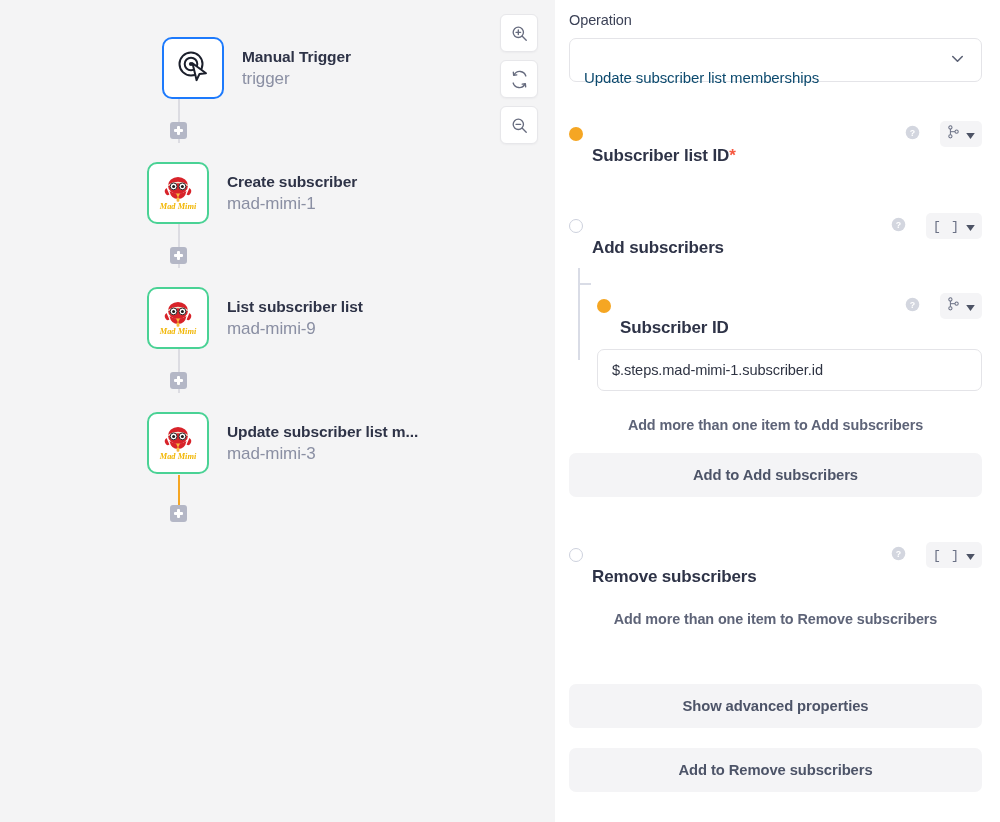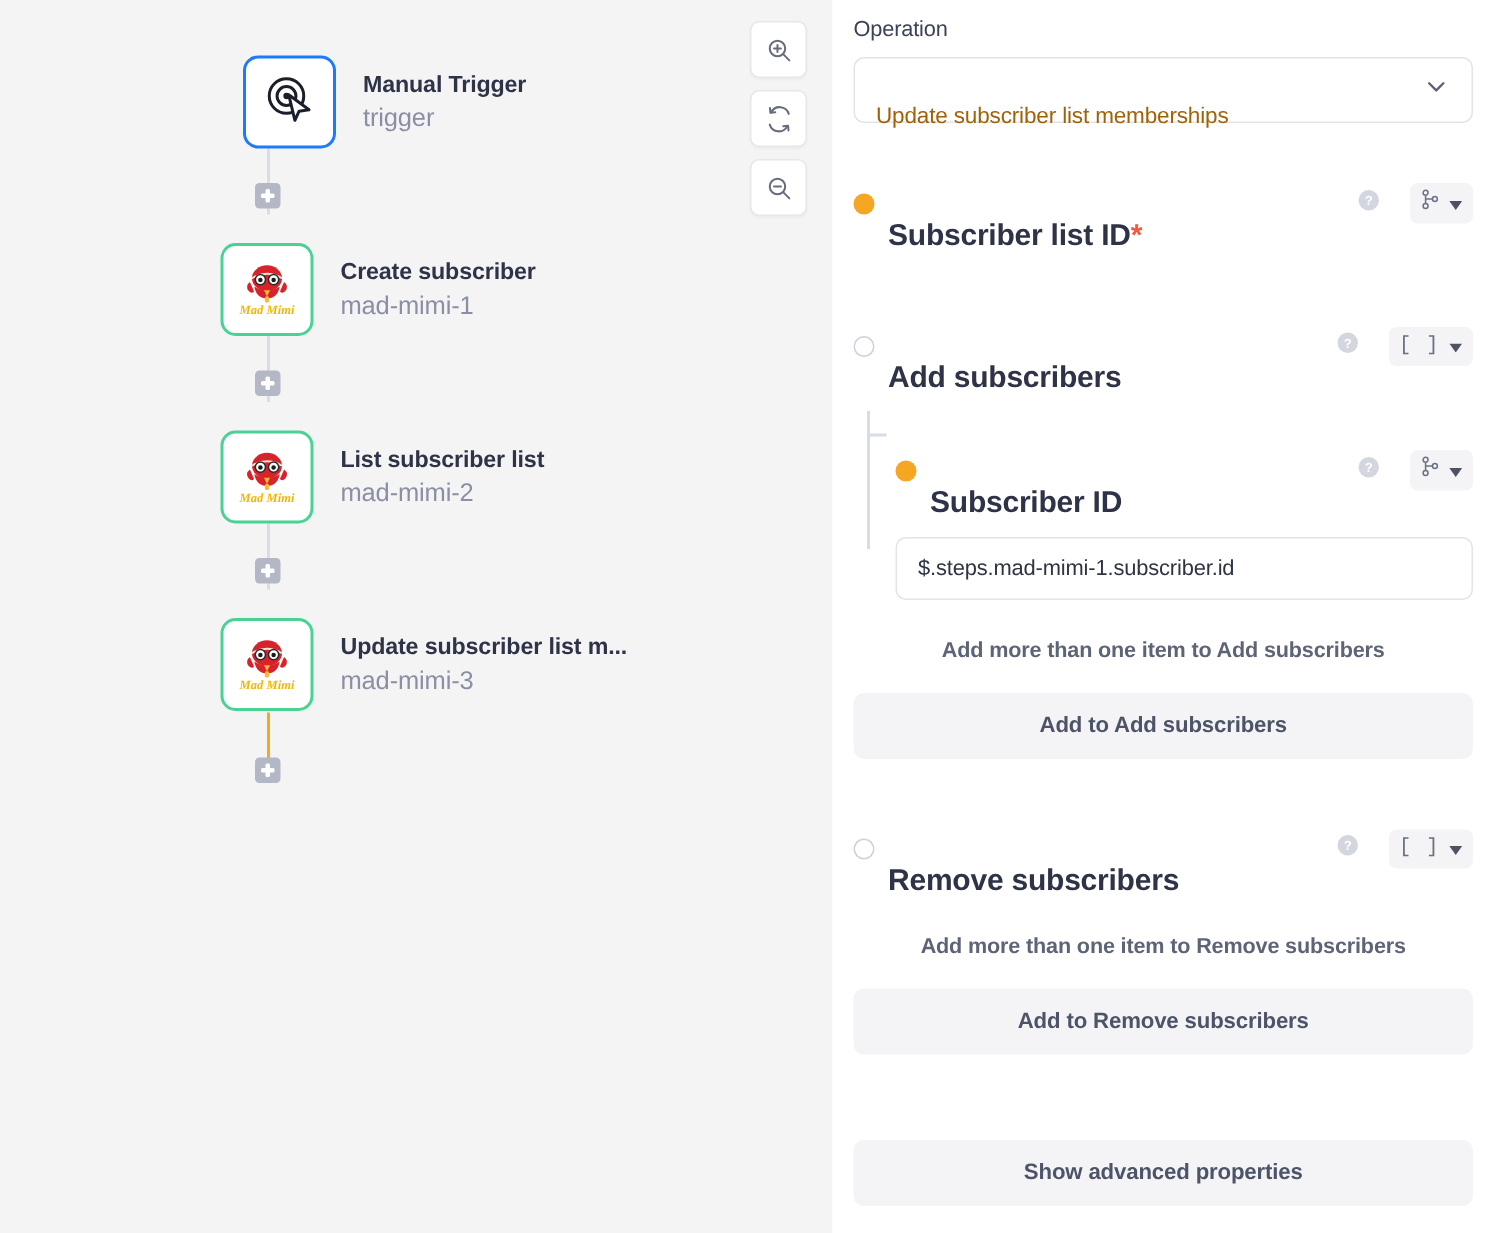--- a/index.html
+++ b/index.html
@@ -106,21 +106,21 @@
     border: 1px solid #e4e4e8;
     border-radius: 7px;
     display: flex; align-items: center;
     padding: 0 14px;
     box-sizing: border-box;
     cursor: pointer;
     background: #fff;
   }
   .select-value {
     flex: 1 1 auto;
-    font-size: 15px; color: #a16207; letter-spacing: -0.1px; margin-top: 34px;
+    font-size: 15px; color: #0c4a6e; letter-spacing: -0.1px; margin-top: 34px;
   }
   .caret-lg { flex: 0 0 auto; }
 
   .section-divider {
     display: flex; align-items: center; gap: 10px;
     margin-top: 42px;
   }
   .section-divider .stub { width: 6px; height: 1px; background: #e6e9ef; }
   .section-divider .label {
     font-size: 12.5px; font-weight: 600; color: #b9c0ce;
@@ -135,21 +135,21 @@
     margin-top: 20px; gap: 9px;
   }
   .dot {
     width: 14px; height: 14px; border-radius: 50%;
     flex: 0 0 14px; box-sizing: border-box;
   }
   .dot.filled { background: #f5a623; }
   .dot.hollow { background: #fff; border: 1.6px solid #cdd1dd; }
 
   .prop-name {
-    font-size: 20px; font-weight: 700; color: #2e3347;
+    font-size: 17px; font-weight: 700; color: #2e3347;
     letter-spacing: -0.15px;
     margin-top: 44px;
   }
   .req { color: #f6573f; font-weight: 700; }
   .spacer { flex: 1 1 auto; }
 
   .help-icon { flex: 0 0 auto; cursor: pointer; }
 
   .type-toggle {
     display: flex; align-items: center; gap: 6px;
@@ -321,21 +321,21 @@
               <path d="M18 21.5 h4 l-2 4.2Z" fill="#f6b93b"></path>
               <rect x="18.6" y="25.5" width="2.8" height="4.2" rx="1" fill="#f6b93b"></rect>
               <path d="M8.6 16 q-3.4 2.6 -0.8 6 q1.8 2.2 3.6 0.4" fill="#d8232a"></path>
               <path d="M31.4 16 q3.4 2.6 0.8 6 q-1.8 2.2 -3.6 0.4" fill="#d8232a"></path>
               <text x="20" y="37.4" text-anchor="middle" font-family="Liberation Serif, serif" font-size="8.4" font-style="italic" font-weight="bold" fill="#f2b705">Mad Mimi</text>
             </svg>
           </span>
         </div>
         <div class="node-text">
           <div class="node-title">List subscriber list</div>
-          <div class="node-sub">mad-mimi-2</div>
+          <div class="node-sub">mad-mimi-9</div>
         </div>
       </div>
 
       <div class="node-row" style="left:147px; top:412px;">
         <div class="node-box action">
           <span>
             <svg class="mimi" viewBox="0 0 40 42">
               <ellipse cx="20" cy="13.5" rx="10" ry="8.6" fill="#d8232a"></ellipse>
               <path d="M10 13.5 q10 -6 20 0" stroke="#f2e7d5" stroke-width="1.3" fill="none"></path>
               <circle cx="15.6" cy="14.4" r="3.4" fill="#ffffff" stroke="#2b2b2b" stroke-width="1"></circle>
@@ -475,18 +475,18 @@
         <span class="brackets">[ ]</span>
         <span>
           <svg width="9" height="6" viewBox="0 0 10 7">
               <polygon points="0,0 10,0 5,7" fill="#4d5365"></polygon>
             </svg>
         </span>
       </span>
     </div>
 
     <div class="hint" style="margin-top:24px;">Add more than one item to Remove subscribers</div>
+    <div class="gray-btn" style="margin-top:57px;">Show advanced properties</div>
+
     <div class="gray-btn">Add to Remove subscribers</div>
-
-    <div class="gray-btn" style="margin-top:57px;">Show advanced properties</div>
 
   </div>
 </div>
 
 </body></html>

